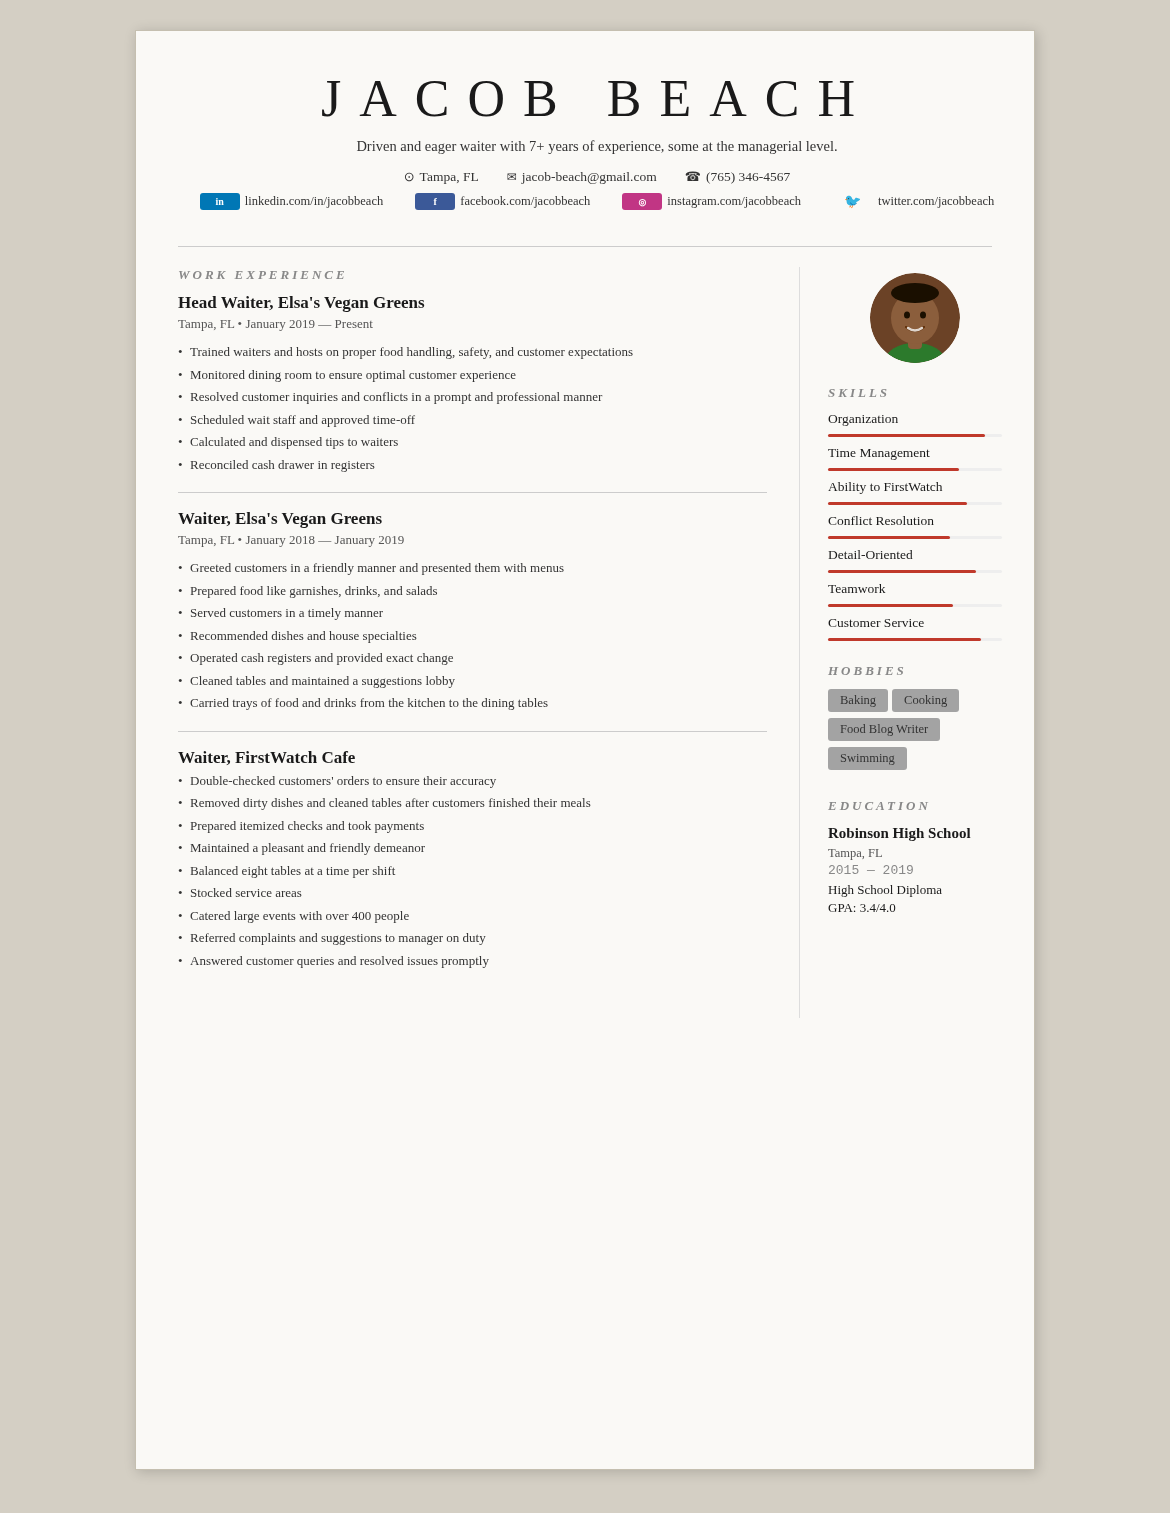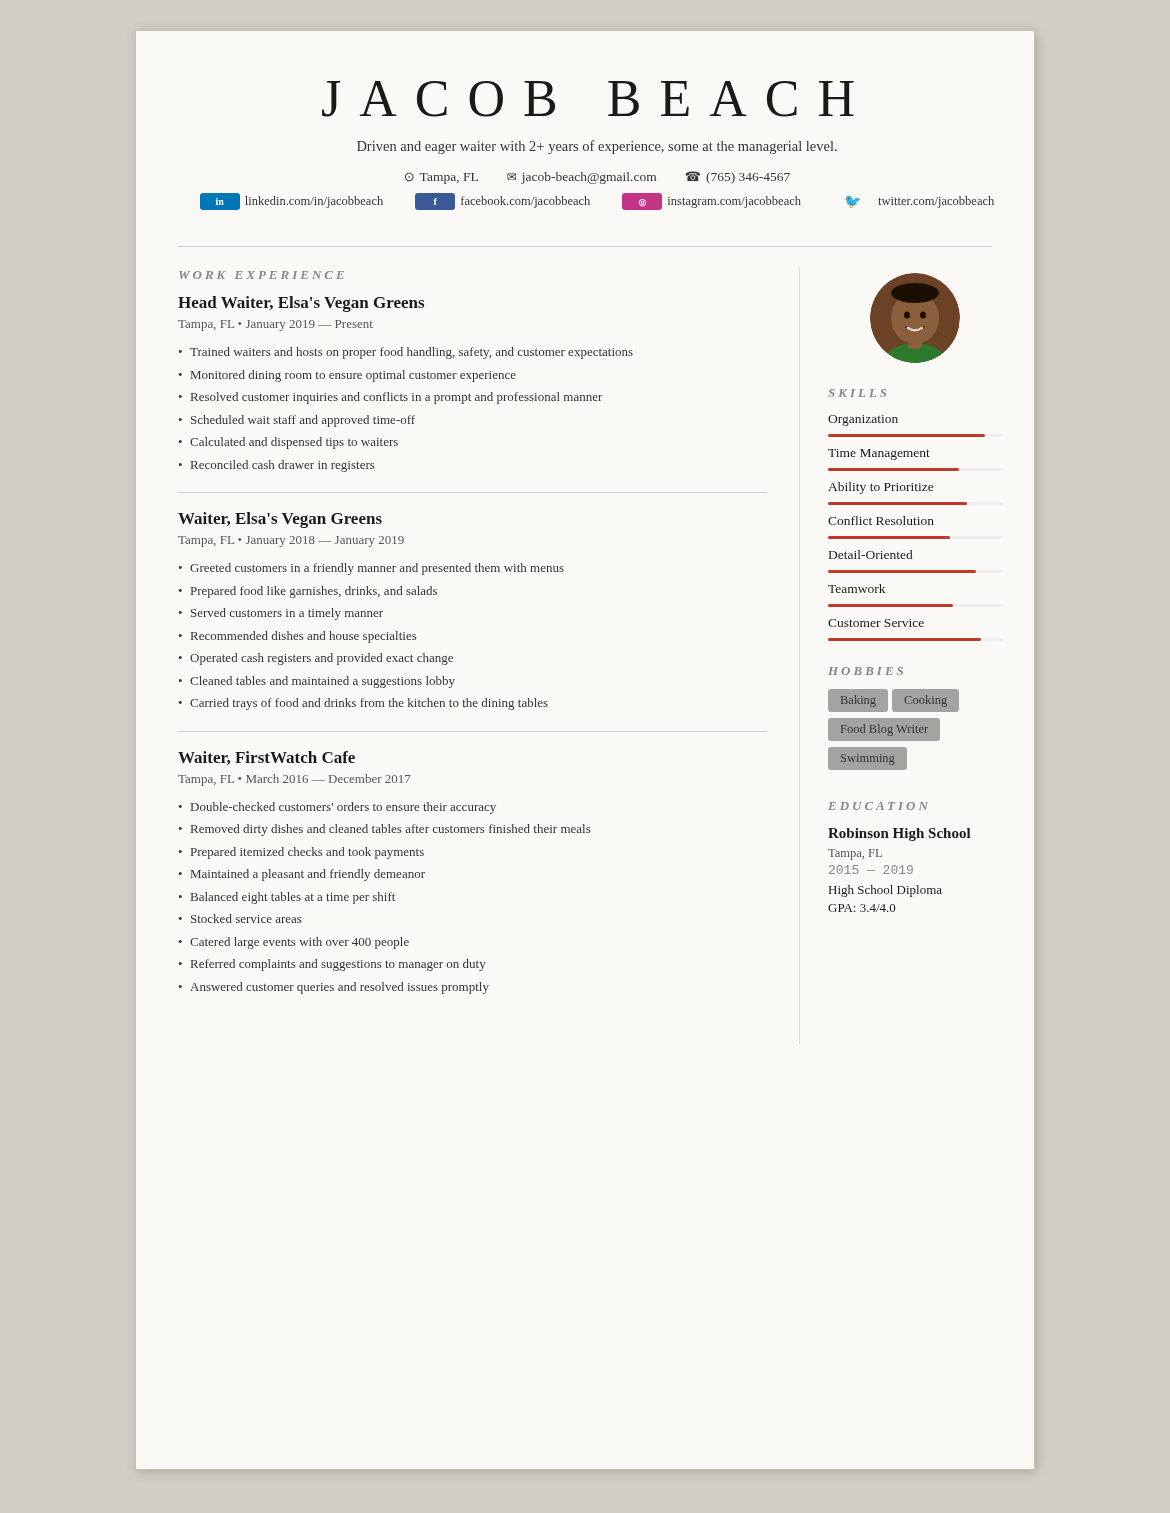--- a/index.html
+++ b/index.html
@@ -236,21 +236,21 @@
       margin: 10px 42px 0 42px;
     }
   </style>
 </head>
 <body>
 
 <div class="resume-wrapper">
 
   <div class="header-section">
     <h1>JACOB BEACH</h1>
-    <p class="tagline">Driven and eager waiter with 2+ years of experience, some at the managerial level.</p>
+    <p class="tagline">Driven and eager waiter with 7+ years of experience, some at the managerial level.</p>
     <div class="contact-line">
       <div class="contact-item">
         <span style="font-size:13px;">⊙</span>
         <span>Tampa, FL</span>
       </div>
       <div class="contact-item">
         <span style="font-size:12px;">✉</span>
         <span>jacob-beach@gmail.com</span>
       </div>
       <div class="contact-item">
@@ -308,21 +308,20 @@
               <li>Served customers in a timely manner</li>
               <li>Recommended dishes and house specialties</li>
               <li>Operated cash registers and provided exact change</li>
               <li>Cleaned tables and maintained a suggestions lobby</li>
               <li>Carried trays of food and drinks from the kitchen to the dining tables</li>
             </ul>
           </div>
           <hr class="job-divider">
           <div>
             <div class="job-title">Waiter, FirstWatch Cafe</div>
-            <div class="job-meta">Tampa, FL • March 2016 — December 2017</div>
             <ul class="bullet-list">
               <li>Double-checked customers' orders to ensure their accuracy</li>
               <li>Removed dirty dishes and cleaned tables after customers finished their meals</li>
               <li>Prepared itemized checks and took payments</li>
               <li>Maintained a pleasant and friendly demeanor</li>
               <li>Balanced eight tables at a time per shift</li>
               <li>Stocked service areas</li>
               <li>Catered large events with over 400 people</li>
               <li>Referred complaints and suggestions to manager on duty</li>
               <li>Answered customer queries and resolved issues promptly</li>
@@ -363,21 +362,21 @@
         <div class="section-title">SKILLS</div>
         <div id="skills-container">
             <div class="skill-item">Organization</div>
             <div class="skill-bar-container">
               <div class="skill-bar" style="width: 90%;"></div>
             </div>
             <div class="skill-item">Time Management</div>
             <div class="skill-bar-container">
               <div class="skill-bar" style="width: 75%;"></div>
             </div>
-            <div class="skill-item">Ability to Prioritize</div>
+            <div class="skill-item">Ability to FirstWatch</div>
             <div class="skill-bar-container">
               <div class="skill-bar" style="width: 80%;"></div>
             </div>
             <div class="skill-item">Conflict Resolution</div>
             <div class="skill-bar-container">
               <div class="skill-bar" style="width: 70%;"></div>
             </div>
             <div class="skill-item">Detail-Oriented</div>
             <div class="skill-bar-container">
               <div class="skill-bar" style="width: 85%;"></div>

